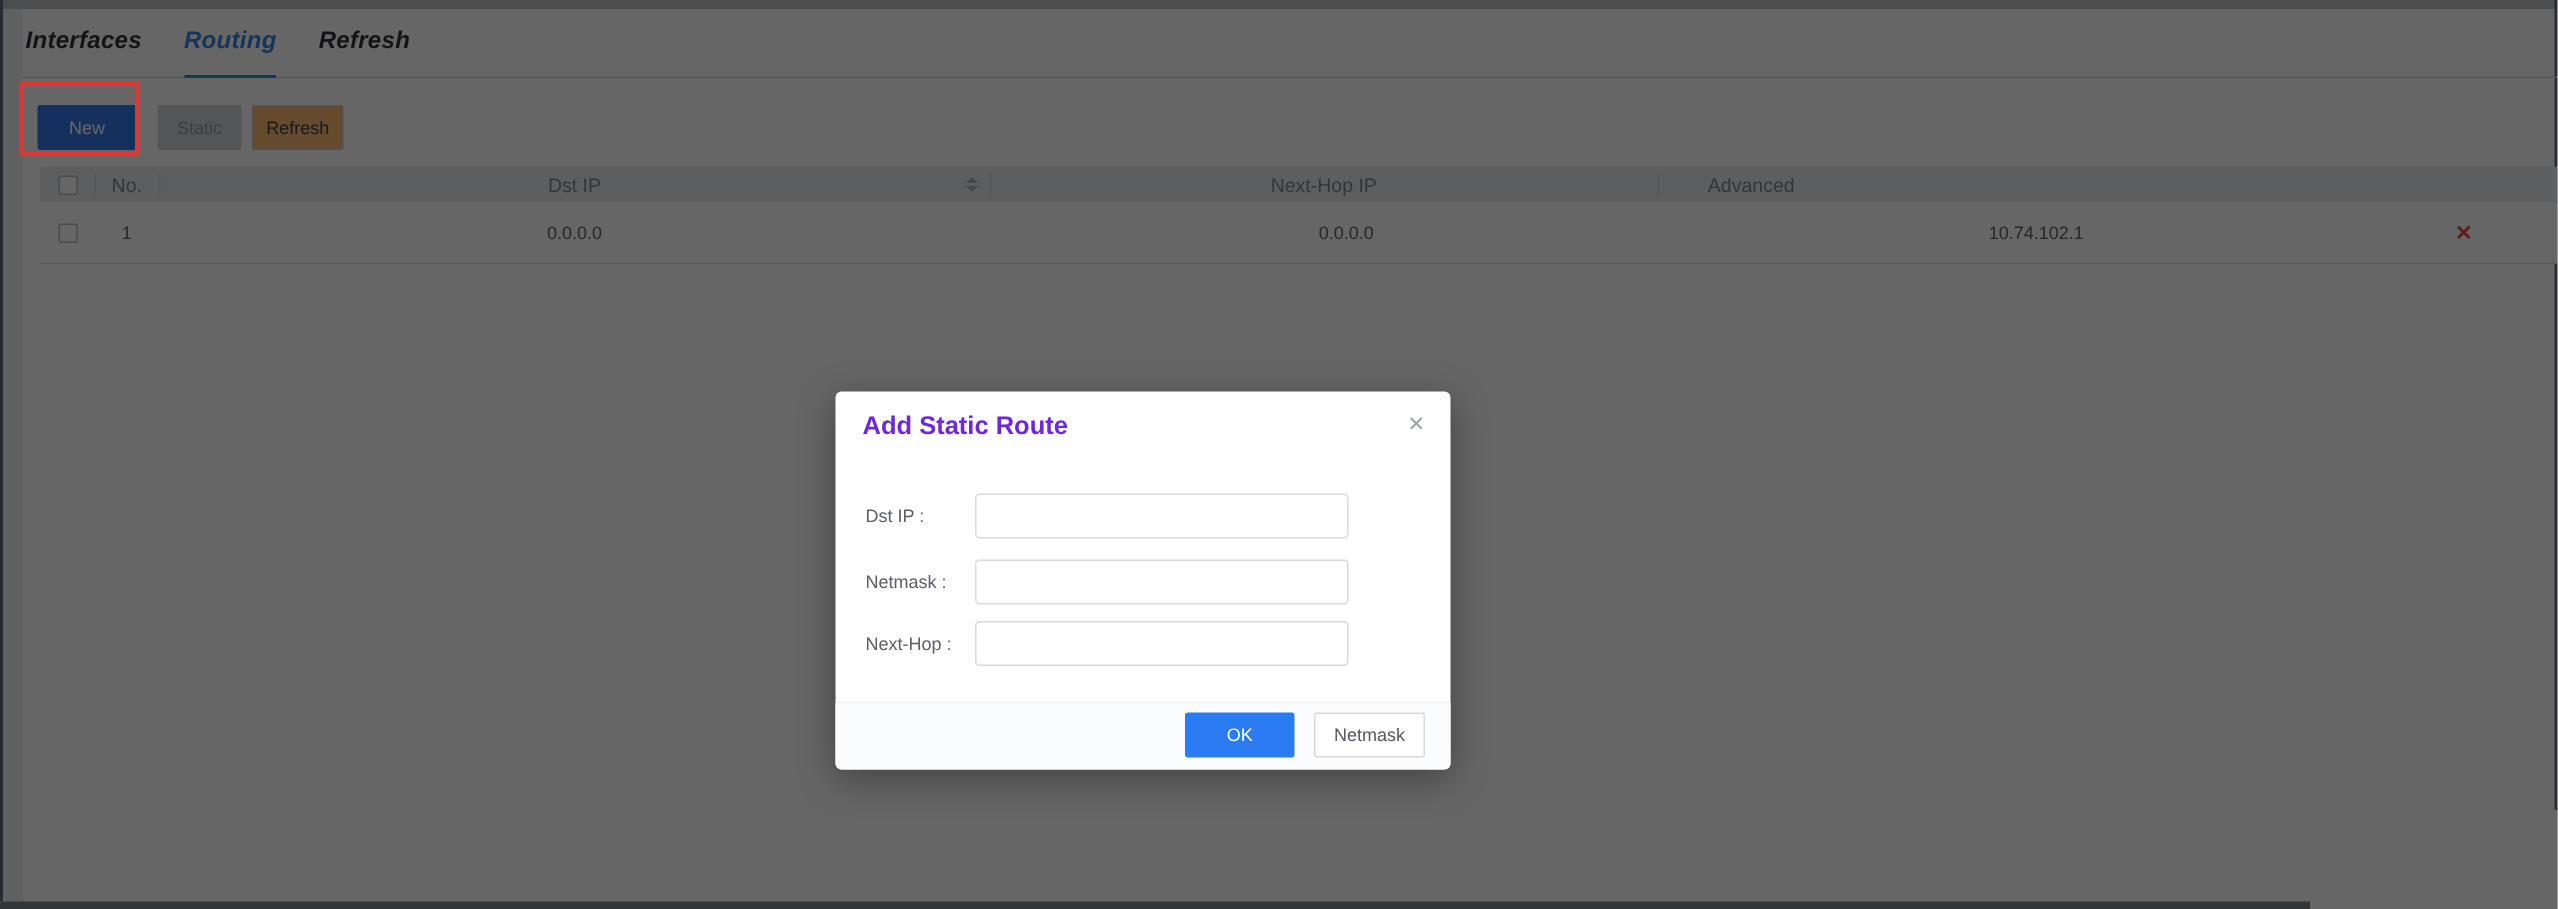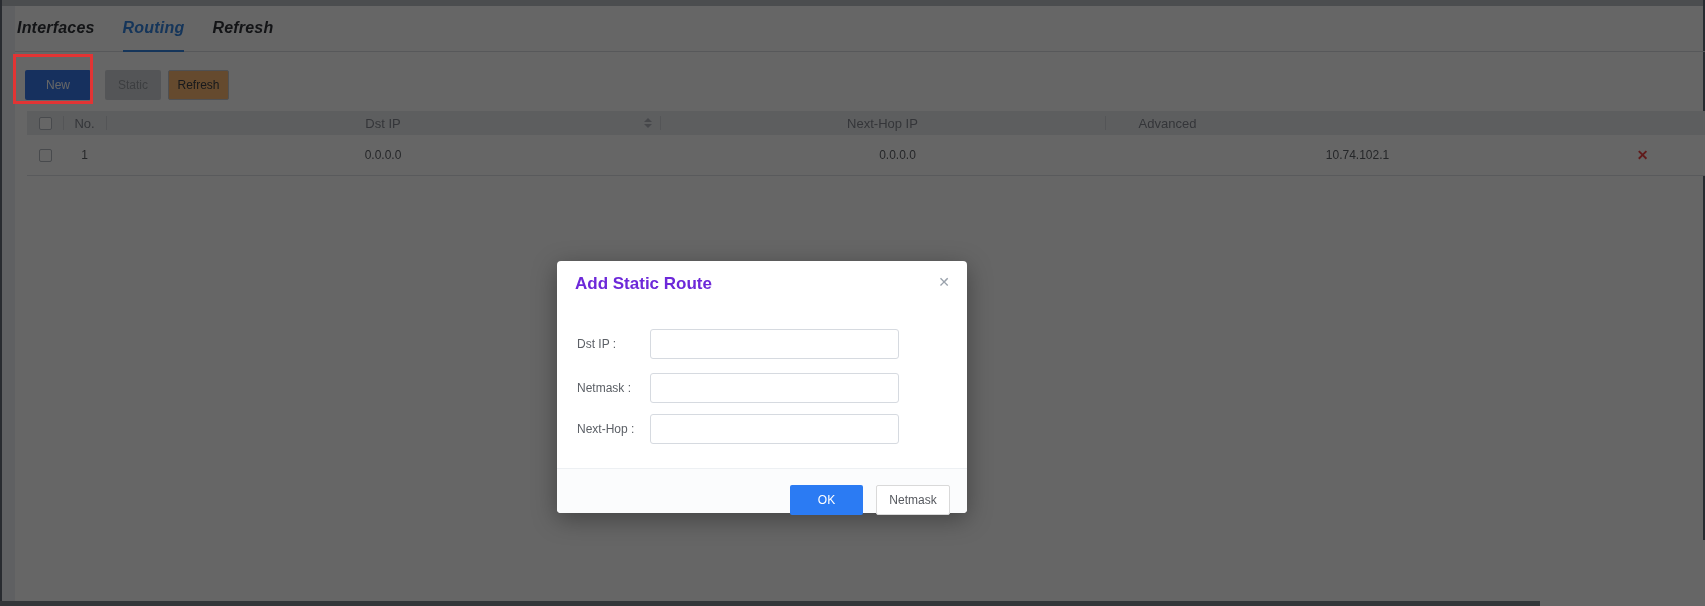--- a/index.html
+++ b/index.html
@@ -64,21 +64,21 @@
   .modal-close{position:absolute;right:17px;top:14px;font-size:14px;color:#9aa2ac;cursor:pointer;line-height:1;}
   .field-label{position:absolute;left:20px;font-size:12px;color:#5c6066;height:16px;line-height:16px;}
   .field-input{position:absolute;left:93px;width:249px;height:30px;box-sizing:border-box;
                border:1px solid #d6dae0;border-radius:3px;background:#fff;padding:0 8px;
                font-size:12px;color:#333;font-family:"Liberation Sans",sans-serif;outline:none;}
   .lbl-1{top:75px;} .inp-1{top:68px;}
   .lbl-2{top:119px;} .inp-2{top:112px;}
   .lbl-3{top:160px;} .inp-3{top:153px;}
   .modal-footer{position:absolute;left:0;right:0;top:207px;bottom:0;background:#fbfcfd;
                 border-top:1px solid #edf0f3;border-radius:0 0 4px 4px;}
-  .mbtn{position:absolute;top:16px;height:30px;box-sizing:border-box;border-radius:2px;font-size:12px;
+  .mbtn{position:absolute;top:6px;height:30px;box-sizing:border-box;border-radius:2px;font-size:12px;
         display:flex;align-items:center;justify-content:center;cursor:pointer;}
   .mbtn.ok{left:233px;width:73px;background:var(--ok-blue);color:#fff;border:none;}
   .mbtn.cancel{left:319px;width:74px;background:#fff;color:#55585e;border:1px solid #d9d9d9;}
 </style>
 </head>
 <body>
 
 <div class="screen">
 
   <div class="edge top"></div>

